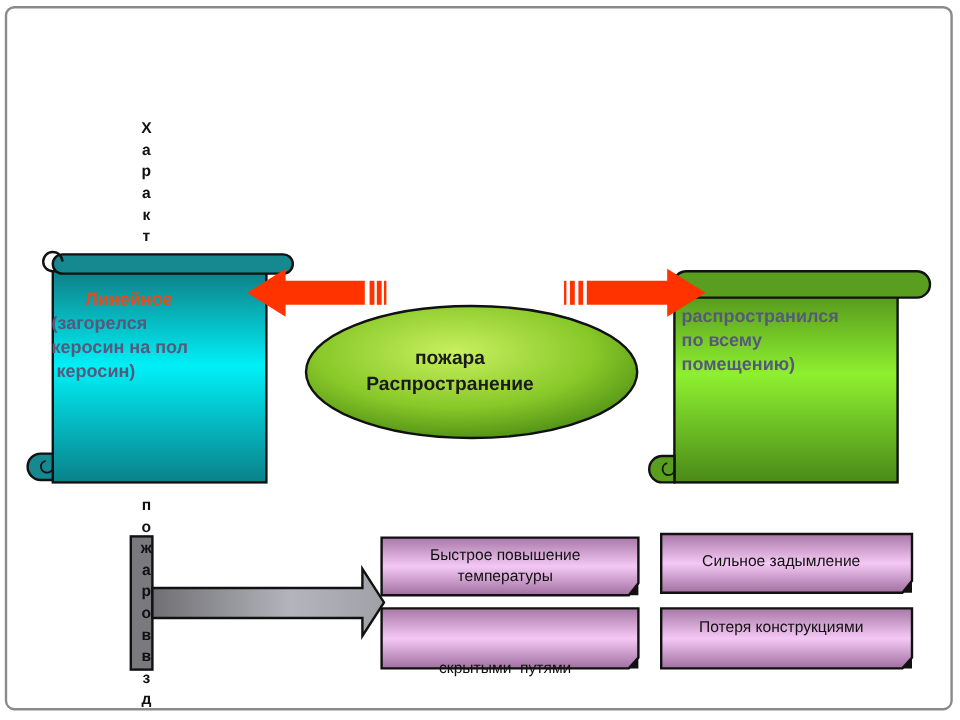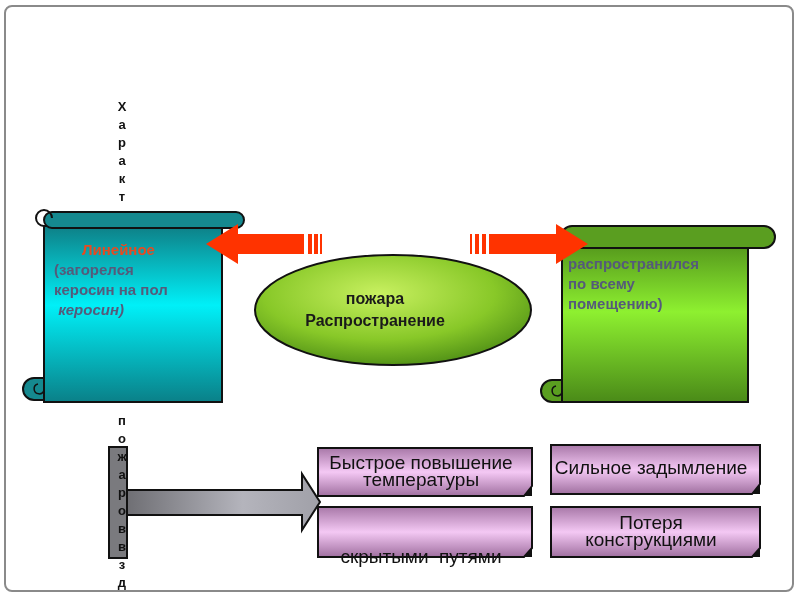--- a/index.html
+++ b/index.html
@@ -9,21 +9,21 @@
            border:2px solid #8a8a8a; border-radius:8px; box-sizing:border-box; }
   svg.diagram { position:absolute; left:0; top:0; }
   .vtext { position:absolute; left:112px; width:20px; text-align:center;
            font-size:13px; font-weight:bold; color:#111; line-height:18px; }
   .vtext span { display:block; }
   .scroll-text { position:absolute; font-weight:bold; font-size:15px; line-height:20px; }
   .title-red { color:#e84a20; }
   .body-gray { color:#555a7a; }
   .ellipse-text { position:absolute; left:255px; top:288px; width:240px; text-align:center;
                   font-weight:bold; font-size:16px; line-height:22px; color:#1a1a1a; }
-  .box-text { position:absolute; font-size:19px; line-height:17px; color:#111; text-align:center; font-weight:500; }
+  .box-text { position:absolute; font-size:13px; line-height:17px; color:#111; text-align:center; font-weight:500; }
 </style>
 </head>
 <body>
 
 <div class="frame"></div>
 
 <svg class="diagram" width="800" height="600" viewBox="0 0 800 600">
   <defs>
     <linearGradient id="tealGrad" x1="0" y1="0" x2="0" y2="1">
       <stop offset="0" stop-color="#0e7f86"></stop>
@@ -115,25 +115,25 @@
   <span>ж</span>
   <span>а</span>
   <span>р</span>
   <span>о</span>
   <span>в</span>
   <span>в</span>
   <span>з</span>
   <span>д</span>
 </div>
 
-<div class="scroll-text" style="left:54px; top:240px;">
+<div class="scroll-text" style="left:43px; top:240px;">
   <div class="title-red" style="padding-left:28px;">Линейное</div>
   <div class="body-gray">(загорелся</div>
   <div class="body-gray">керосин на пол</div>
-  <div class="body-gray" style="white-space:pre;font-style:italic;"> керосин)</div>
+  <div class="body-gray" style="white-space:pre;"> керосин)</div>
 </div>
 
 <div class="scroll-text" style="left:568px; top:254px;">
   <div class="body-gray">распространился</div>
   <div class="body-gray">по всему</div>
   <div class="body-gray">помещению)</div>
 </div>
 
 <div class="ellipse-text">
   <div>пожара</div>

